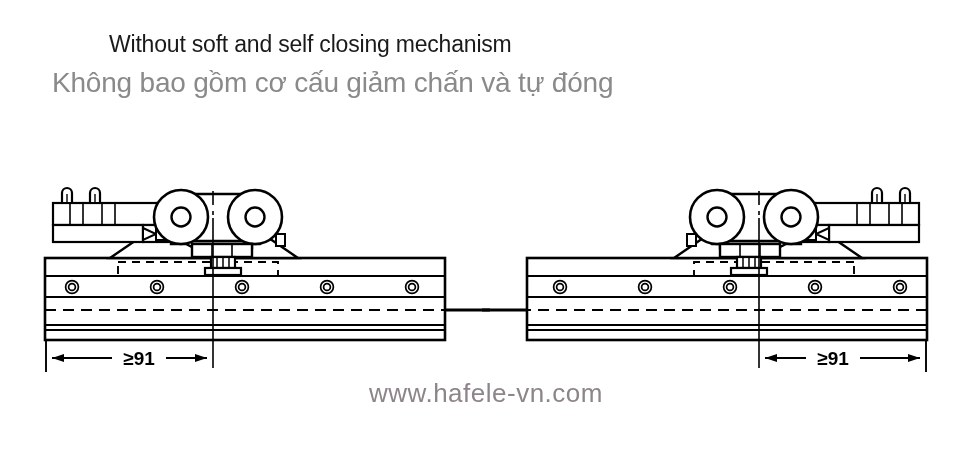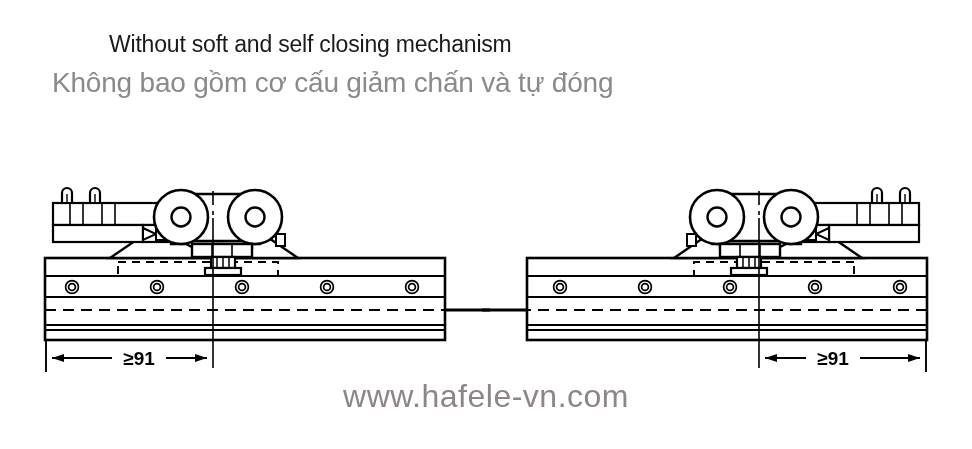--- a/index.html
+++ b/index.html
@@ -43,21 +43,21 @@
     font-weight: 400;
     letter-spacing: -0.2px;
     white-space: nowrap;
   }
   #watermark {
     position: absolute;
     left: 0;
     top: 378px;
     width: 972px;
     text-align: center;
-    font-size: 32px;
+    font-size: 26px;
     color: #8d8589;
     font-weight: 400;
     letter-spacing: 0.5px;
   }
   #drawing {
     position: absolute;
     left: 0;
     top: 0;
     width: 972px;
     height: 449px;

